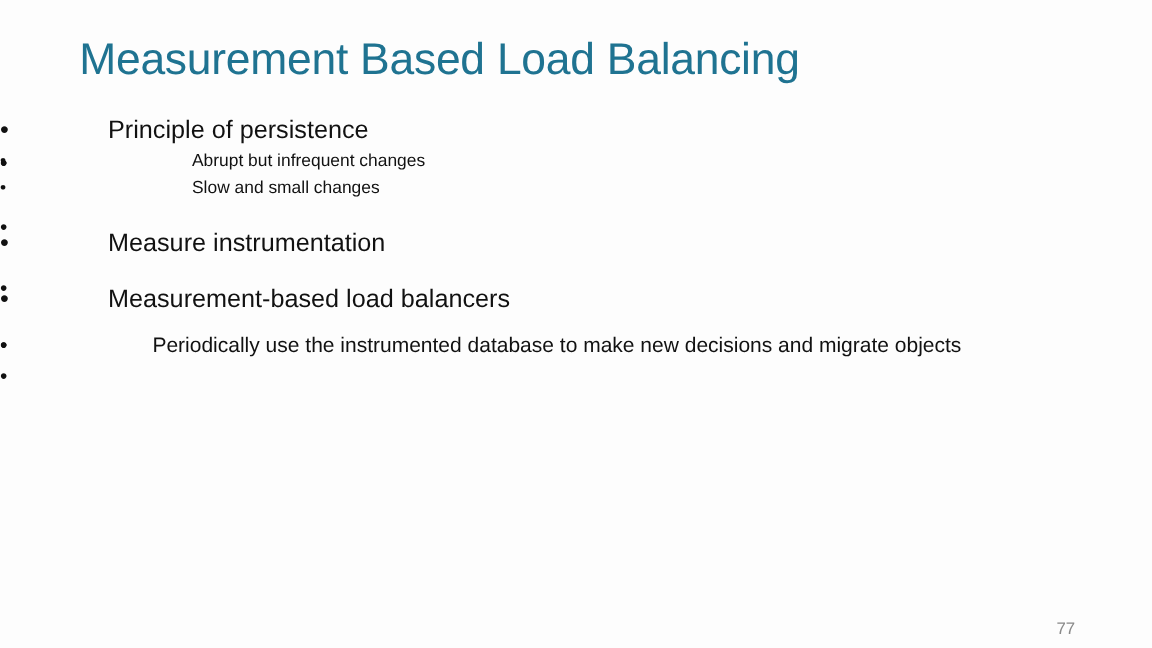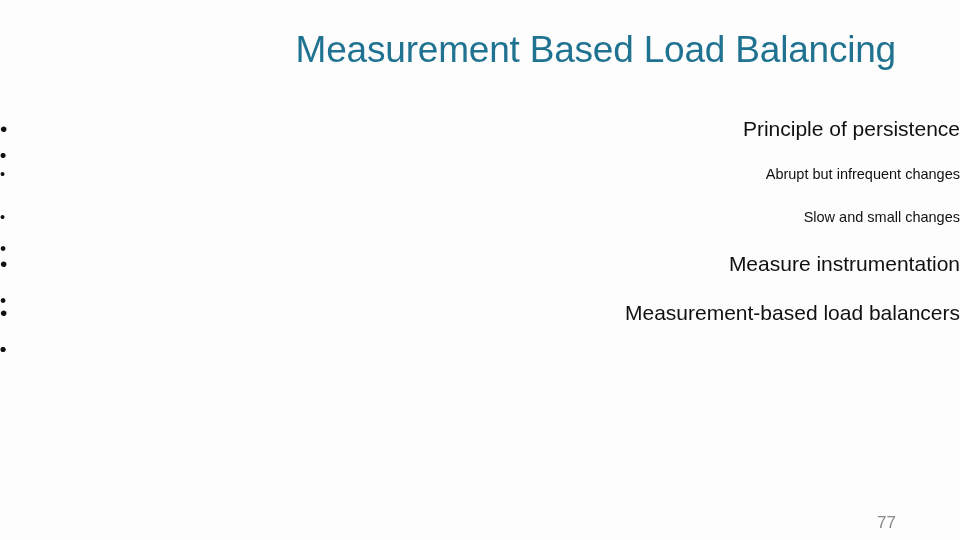--- a/index.html
+++ b/index.html
@@ -12,21 +12,20 @@
     background: #fdfdfd;
     font-family: "Liberation Sans", sans-serif;
     overflow: hidden;
     position: relative;
   }
   .slide {
     width: 960px;
     height: 540px;
     position: relative;
     box-sizing: border-box;
-    text-align: right;
   }
   .slide-title {
     position: absolute;
     left: 66px;
     top: 28px;
     width: 830px;
     font-size: 37px;
     line-height: 44px;
     font-weight: 400;
     color: #1f7391;
@@ -50,21 +49,20 @@
     box-sizing: border-box;
   }
   li.bullet > .bullet-dot {
     position: absolute;
     left: 0;
     top: 0;
     color: #111111;
   }
   li.bullet > .bullet-text {
     display: block;
-    margin-top: 20px;
   }
 
   
   .l1 {
     font-size: 21px;
     line-height: 29px;
     padding-left: 90px;
     margin-bottom: 0px;
   }
   .l1 > .bullet-dot {
@@ -100,21 +98,21 @@
   .gap-before-runtime { margin-top: 19px; }
   .gap-before-measures { margin-top: 10px; }
   .gap-before-mbased  { margin-top: 18px; }
   .gap-before-measload { margin-top: 10px; }
   .gap-after-recent { margin-top: 7px; }
 
   .page-number {
     position: absolute;
     right: 64px;
     bottom: 10px;
-    font-size: 17px;
+    font-size: 14px;
     color: #8a8a8a;
     line-height: 14px;
   }
 </style>
 </head>
 <body>
 
 <div class="slide">
 
   <div class="slide-title">Measurement Based Load Balancing</div>
@@ -162,20 +160,21 @@
         <span class="bullet-dot">•</span>
         <span class="bullet-text">Measurement-based load balancers</span>
       </li>
 
       <li class="bullet l2 gap-before-measload">
         <span class="bullet-dot">•</span>
       </li>
 
       <li class="bullet l2">
         <span class="bullet-dot">•</span>
+        <span class="bullet-text">Periodically use the instrumented database to make new decisions and migrate objects</span>
       </li>
 
       <li class="bullet l2">
         <span class="bullet-dot">•</span>
       </li>
 
     </ul>
   </div>
 
   <div class="page-number">77</div>

